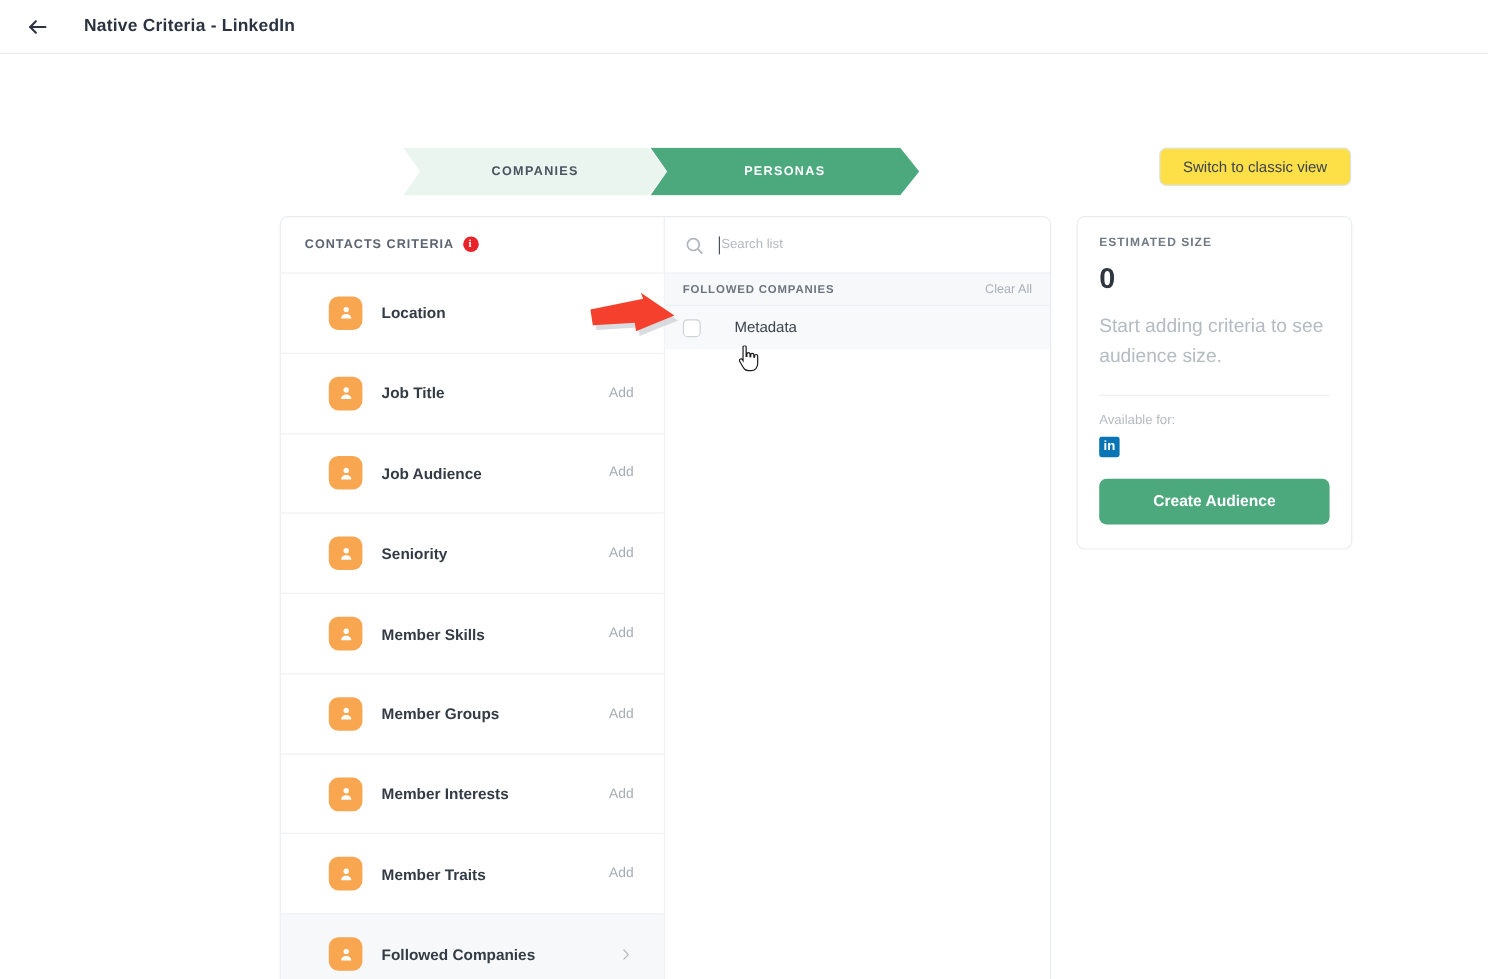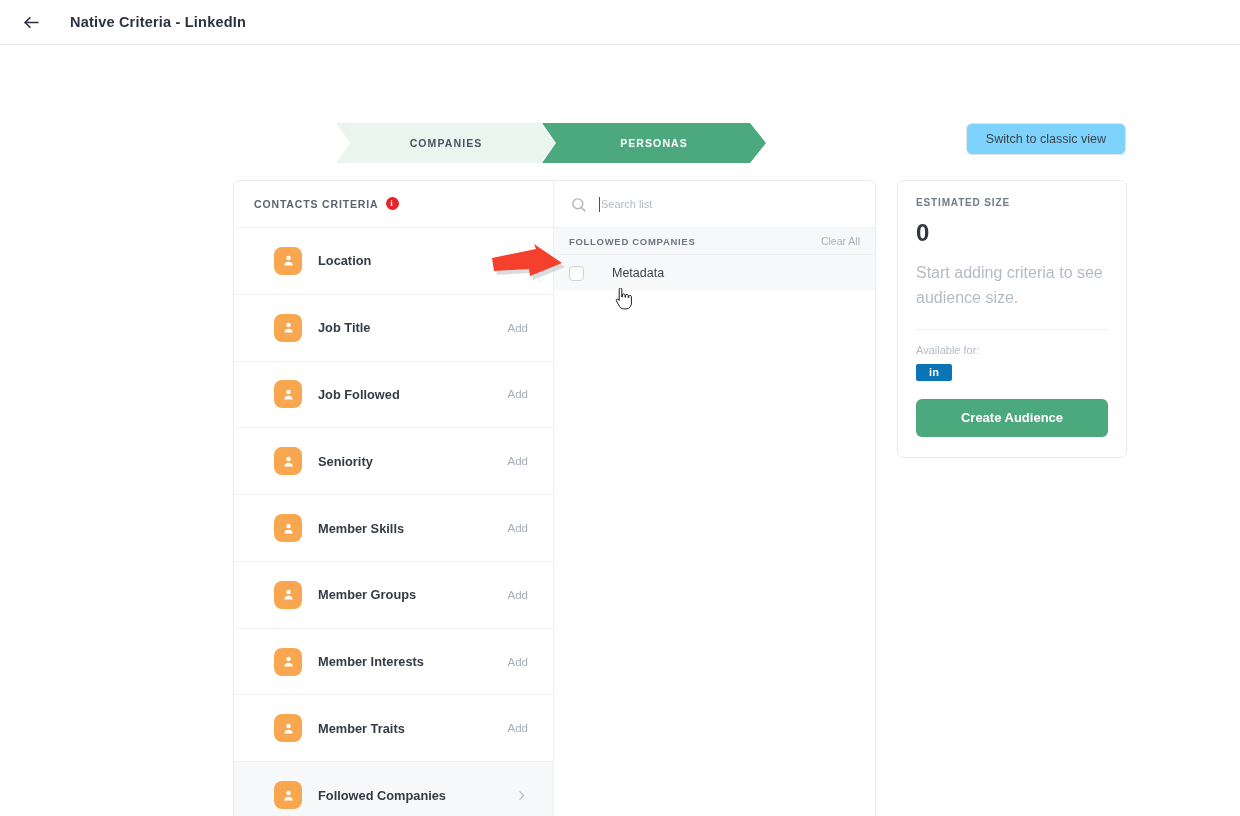--- a/index.html
+++ b/index.html
@@ -73,21 +73,21 @@
 
   
   .classic-btn {
     position: absolute;
     right: 114px; top: 78px;
     height: 32px;
     padding: 0 19px;
     display: flex; align-items: center;
     border: 1px solid #dfe3e8;
     border-radius: 6px;
-    background: #7dd3fc;
+    background: #fde047;
     font-size: 12.5px;
     color: #3c434d;
     cursor: pointer;
     white-space: nowrap;
   }
 
   
   .main-card {
     position: absolute;
     left: 233px; top: 135px;
@@ -257,21 +257,21 @@
     margin: 18px 0 14px 0;
     height: 1px;
     background: #edf0f3;
   }
   .side-avail {
     font-size: 11px;
     color: #b4bbc3;
   }
   .li-icon {
     margin-top: 8px;
-    width: 36px; height: 17px;
+    width: 17px; height: 17px;
     border-radius: 2px;
     background: #0a75b5;
     color: #fff;
     display: flex; align-items: center; justify-content: center;
     font-size: 11px;
     font-weight: 700;
     line-height: 1;
     cursor: pointer;
   }
   .create-btn {
@@ -377,21 +377,21 @@
         <span class="crit-add">Add</span>
       </div>
 
       <div class="crit-row">
         <span class="crit-icon">
           <svg width="15" height="15" viewBox="0 0 24 24" fill="#ffffff">
               <circle cx="12" cy="8" r="3.6"></circle>
               <path d="M5.2 20c0-3.7 3.1-6 6.8-6s6.8 2.3 6.8 6z"></path>
             </svg>
         </span>
-        <span class="crit-label">Job Followed</span>
+        <span class="crit-label">Job Audience</span>
         <span class="crit-add">Add</span>
       </div>
 
       <div class="crit-row">
         <span class="crit-icon">
           <svg width="15" height="15" viewBox="0 0 24 24" fill="#ffffff">
               <circle cx="12" cy="8" r="3.6"></circle>
               <path d="M5.2 20c0-3.7 3.1-6 6.8-6s6.8 2.3 6.8 6z"></path>
             </svg>
         </span>

